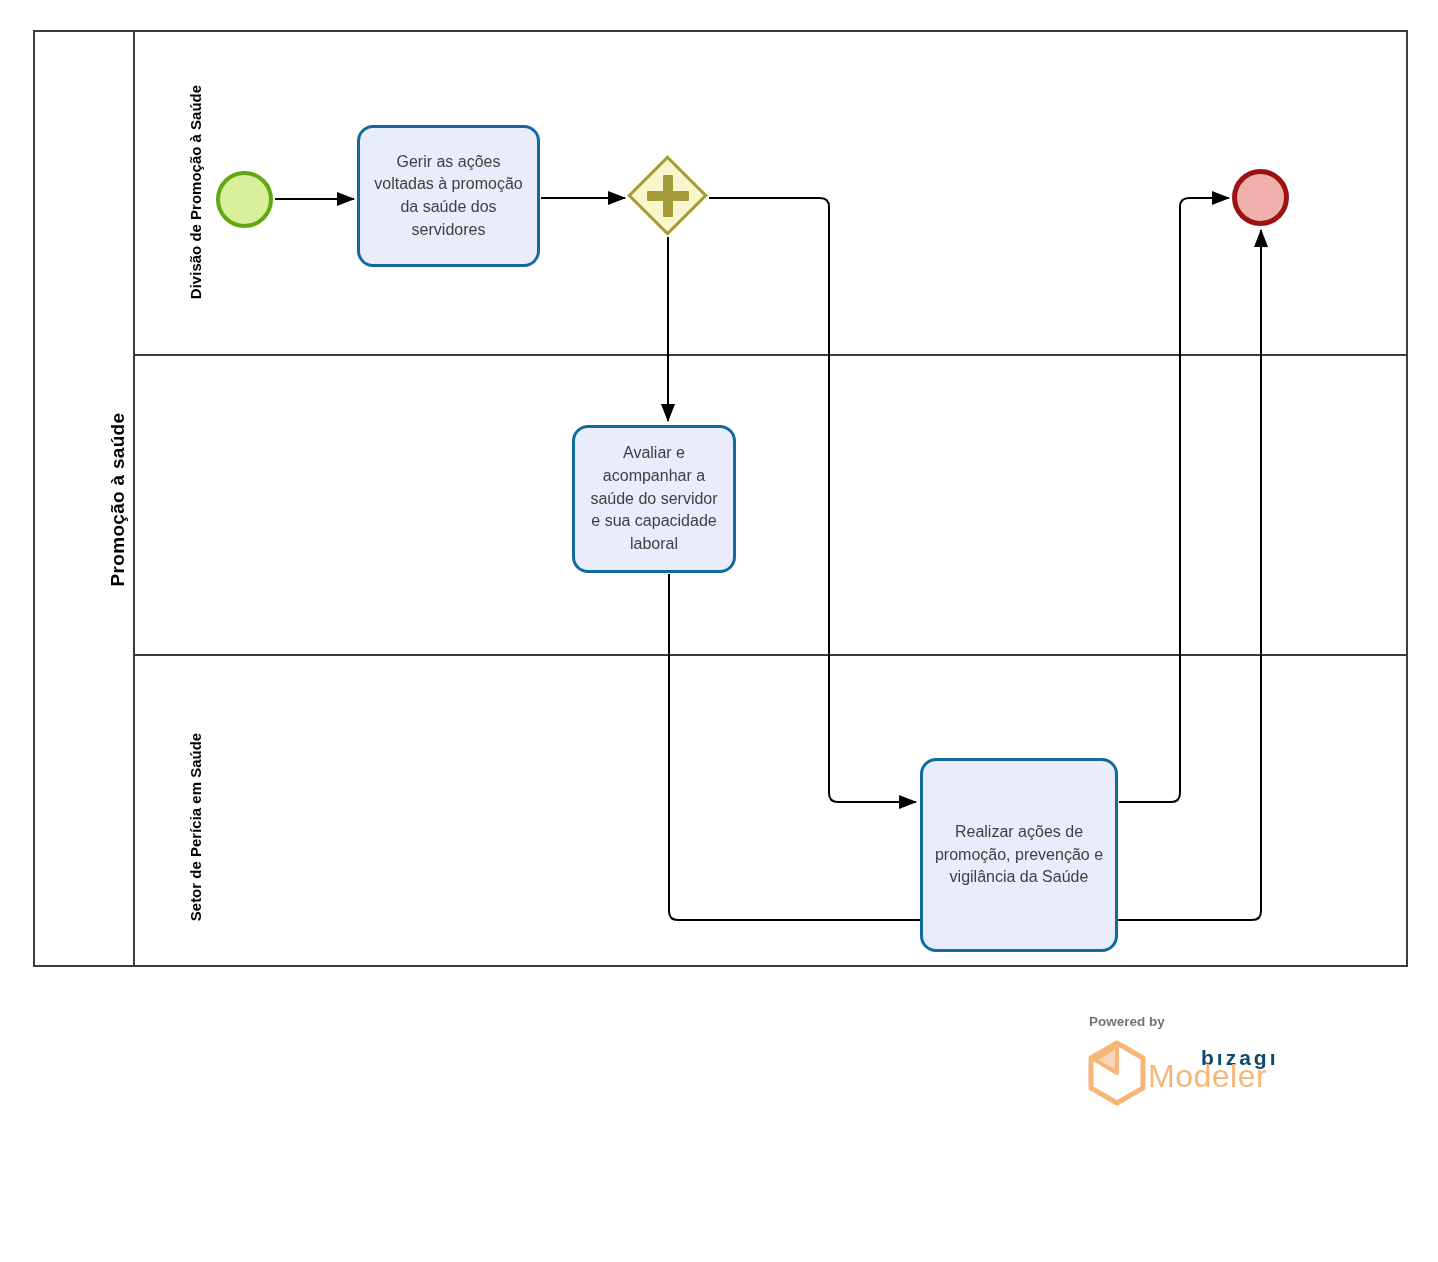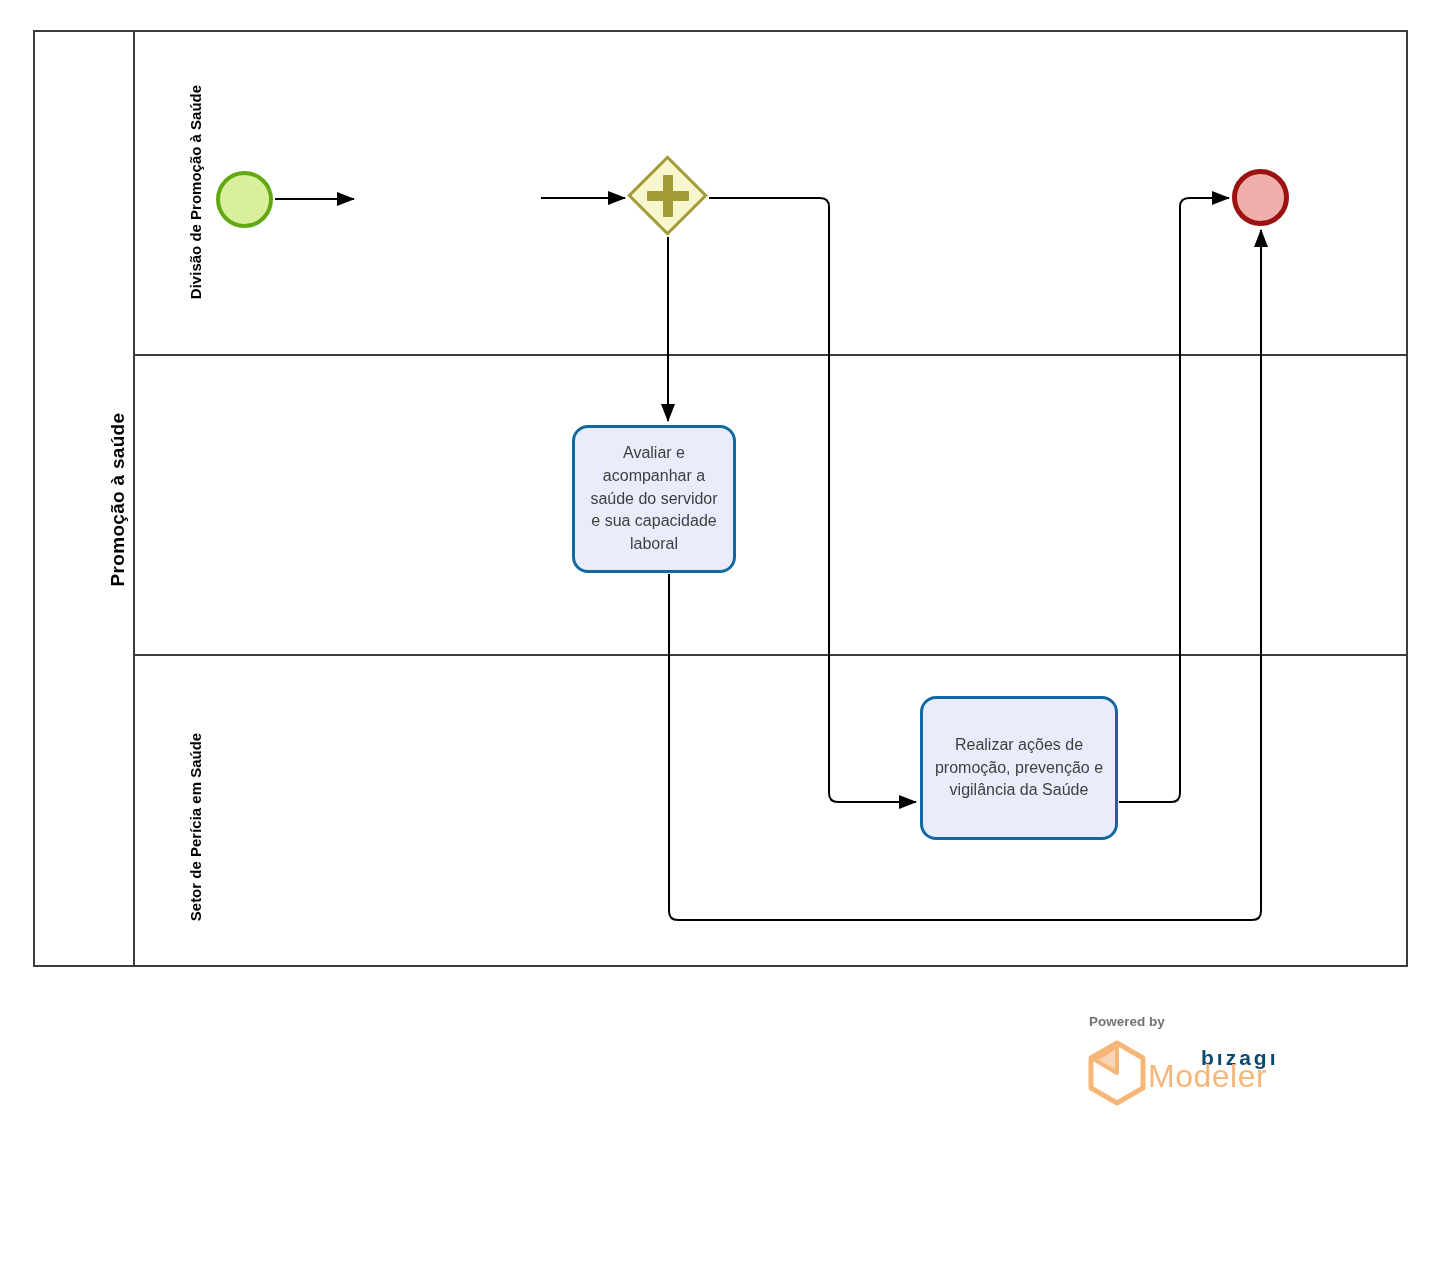--- a/index.html
+++ b/index.html
@@ -56,21 +56,21 @@
     border:3px solid #11699e;
     border-radius:16px;
     display:flex; align-items:center; justify-content:center;
     text-align:center;
     font-size:16px; line-height:1.42;
     color:#3f3f3f;
     padding:6px 10px;
   }
   .task-gerir    { left:357px; top:125px;  width:183px; height:142px; }
   .task-avaliar  { left:572px; top:425px;  width:164px; height:148px; }
-  .task-realizar { left:920px; top:696px;  width:198px; height:144px; }
+  .task-realizar { left:920px; top:758px;  width:198px; height:194px; }
 
   .event {
     position:absolute;
     border-radius:50%;
   }
   .start-event {
     left:216px; top:171px; width:57px; height:57px;
     background:#d8ef9c;
     border:4px solid #61a813;
   }
@@ -157,20 +157,23 @@
     <path class="flow" d="M 275 199 H 354" marker-end="url(#arrow)"></path>
     <path class="flow" d="M 541 198 H 625" marker-end="url(#arrow)"></path>
     <path class="flow" d="M 668 237 V 421" marker-end="url(#arrow)"></path>
     <path class="flow" d="M 709 198 H 820 Q 829 198 829 207 V 793 Q 829 802 838 802 H 916" marker-end="url(#arrow)"></path>
     <path class="flow" d="M 669 574 V 911 Q 669 920 678 920 H 1252 Q 1261 920 1261 911 V 230" marker-end="url(#arrow)"></path>
     <path class="flow" d="M 1119 802 H 1171 Q 1180 802 1180 793 V 207 Q 1180 198 1189 198 H 1229" marker-end="url(#arrow)"></path>
   </svg>
 
   <div class="event start-event"></div>
 
+  <div class="task task-gerir">
+    <span>Gerir as ações voltadas à promoção da saúde dos servidores</span>
+  </div>
 
   <div class="gateway">
     <div class="gw-diamond"></div>
     <div class="gw-plus-h"></div>
     <div class="gw-plus-v"></div>
   </div>
 
   <div class="event end-event"></div>
 
   <div class="task task-avaliar">

